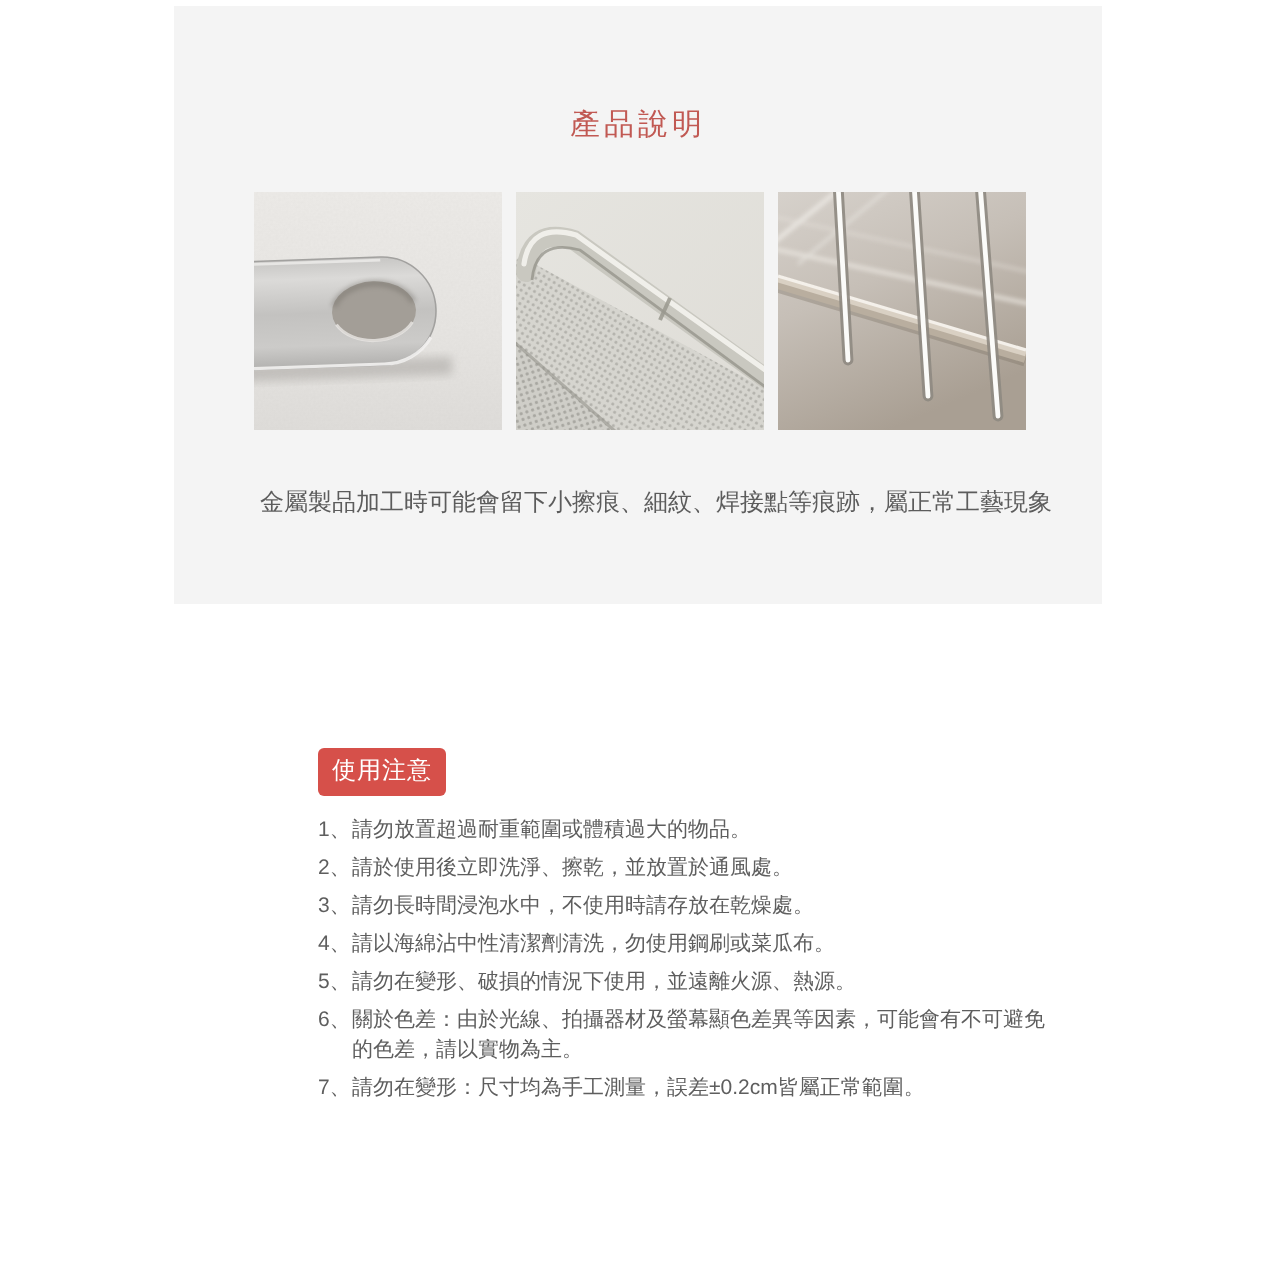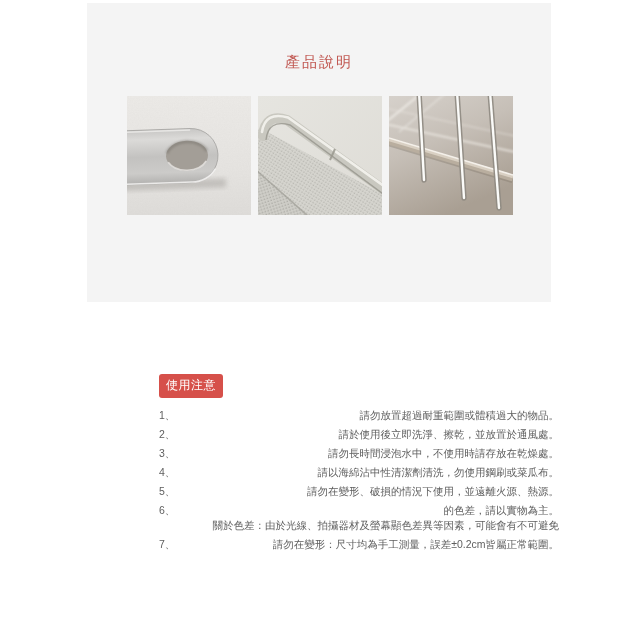--- a/index.html
+++ b/index.html
@@ -39,21 +39,21 @@
   .usage-badge{
     display:inline-block;background:var(--badge-red,#d6504a);color:#ffffff;
     font-size:12px;letter-spacing:0.5px;padding:3px 7px 4px 7px;border-radius:3px;
   }
   .usage-list{
     margin:10px 0 0 0;padding:0;list-style:none;
     font-size:10.5px;line-height:15px;color:#5e5e5e;
   }
   .usage-list li{display:flex;margin:0 0 4px 0;}
   .note-num{flex:0 0 17px;}
-  .note-lines{flex:1;text-align:right;}
+  .note-lines{flex:1;}
 </style>
 </head>
 <body>
 
 <div class="product-section">
   <h2 class="section-title">產品說明</h2>
 
   <div class="photo-row">
 
     <figure class="photo">
@@ -155,20 +155,21 @@
           <path d="M 68 -4 L 75 102" stroke="#fbfbf9" stroke-width="2.4"></path>
           <path d="M 101 -4 L 110 112" stroke="#8f8a82" stroke-width="5.4" opacity="0.9"></path>
           <path d="M 101 -4 L 110 112" stroke="#fbfbf9" stroke-width="2.4"></path>
         </g>
       </svg>
     </figure>
 
   </div>
 
   <p class="product-note">
+    <span style="display:block">金屬製品加工時可能會留下小擦痕、細紋、焊接點等痕跡，屬正常工藝現象</span>
   </p>
 </div>
 
 <div class="usage-section">
   <span class="usage-badge">使用注意</span>
 
   <ol class="usage-list">
     <li>
       <span class="note-num">1、</span>
       <span class="note-lines">
@@ -195,22 +196,22 @@
     </li>
     <li>
       <span class="note-num">5、</span>
       <span class="note-lines">
           <span style="display:block">請勿在變形、破損的情況下使用，並遠離火源、熱源。</span>
         </span>
     </li>
     <li>
       <span class="note-num">6、</span>
       <span class="note-lines">
+        <span style="display:block">關於色差：由於光線、拍攝器材及螢幕顯色差異等因素，可能會有不可避免</span>
         <span style="display:block">的色差，請以實物為主。</span>
-        <span style="display:block">關於色差：由於光線、拍攝器材及螢幕顯色差異等因素，可能會有不可避免</span>
       </span>
     </li>
     <li>
       <span class="note-num">7、</span>
       <span class="note-lines">
           <span style="display:block">請勿在變形：尺寸均為手工測量，誤差±0.2cm皆屬正常範圍。</span>
         </span>
     </li>
   </ol>
 </div>

